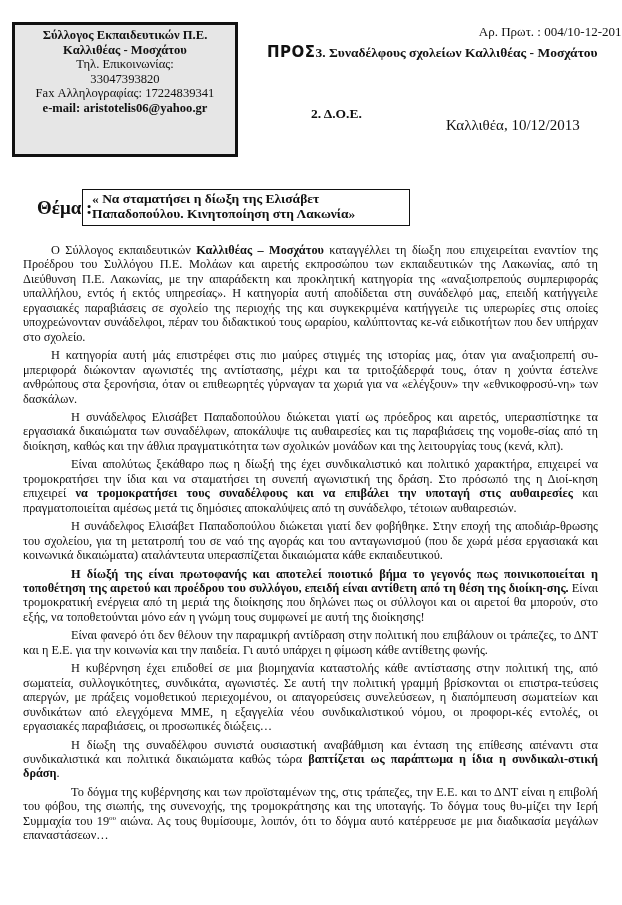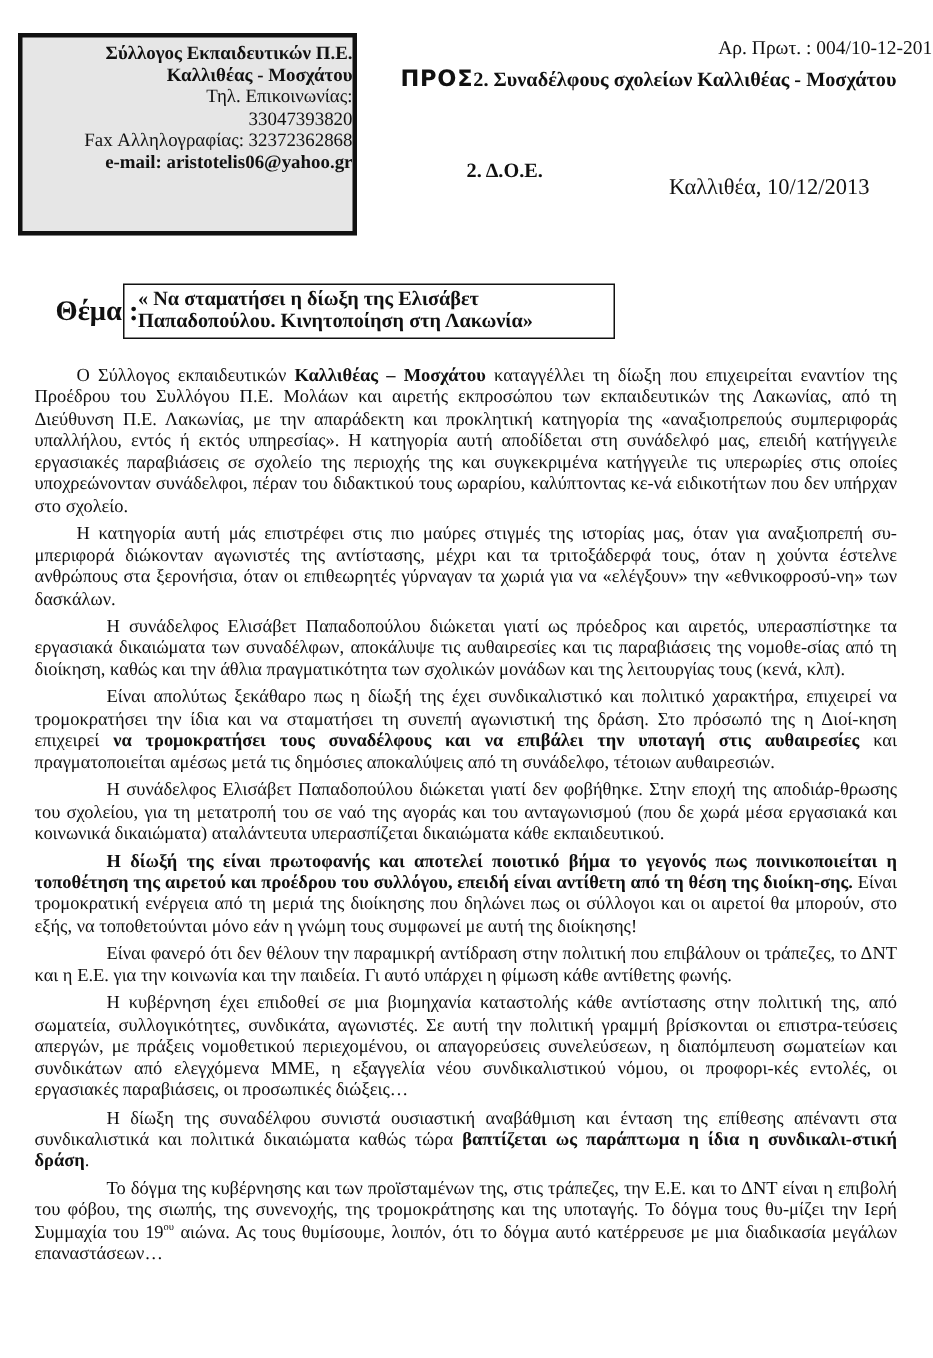--- a/index.html
+++ b/index.html
@@ -1,20 +1,20 @@
 <!DOCTYPE html>
 <html><head>
 <meta charset="utf-8">
 <style>
   html, body { margin: 0; padding: 0; background: #ffffff; }
   body { width: 622px; height: 905px; position: relative; overflow: hidden;
          font-family: "Liberation Serif", "DejaVu Serif", serif; color: #111; }
   .sender-box { position: absolute; left: 12px; top: 22px; width: 226px; height: 135px;
                 border: 3px solid #111; background: #e6e6e6; box-sizing: border-box;
-                text-align: right; font-size: 12.6px; line-height: 14.6px; padding-top: 3px; }
+                text-align: center; font-size: 12.6px; line-height: 14.6px; padding-top: 3px; }
   .sender-box .b { font-weight: bold; }
   .protocol { position: absolute; right: -6px; top: 24px; font-size: 13px; white-space: nowrap; }
   .recipients { position: absolute; left: 267px; top: 45px; font-size: 13.5px; line-height: 15px; }
   .recipients .pros { font-family: "DejaVu Sans", sans-serif; font-weight: bold; font-size: 15px; letter-spacing: 0.5px; }
   .recipients .r { font-weight: bold; }
   .recipients .r2 { padding-left: 44px; margin-top: 46px; }
   .place-date { position: absolute; left: 446px; top: 117px; font-size: 15px; }
   .subject-label { position: absolute; left: 37px; top: 197px; font-weight: bold; font-size: 19px; }
   .subject-box { position: absolute; left: 82px; top: 189px; width: 328px; height: 37px;
                  border: 1.5px solid #111; box-sizing: border-box; padding: 1px 0 0 9px;
@@ -27,28 +27,28 @@
   sup { font-size: 7px; line-height: 0; }
 </style>
 </head>
 <body>
 
 <div class="sender-box">
   <div class="b">Σύλλογος Εκπαιδευτικών Π.Ε.</div>
   <div class="b">Καλλιθέας - Μοσχάτου</div>
   <div>Τηλ. Επικοινωνίας:</div>
   <div>33047393820</div>
-  <div>Fax Αλληλογραφίας: 32372362868</div>
+  <div>Fax Αλληλογραφίας: 17224839341</div>
   <div class="b">e-mail: aristotelis06@yahoo.gr</div>
 </div>
 
 <div class="protocol">Αρ. Πρωτ. : 004/10-12-2013</div>
 
 <div class="recipients">
-  <div><span class="pros">ΠΡΟΣ</span><span class="r">2. Συναδέλφους σχολείων Καλλιθέας  - Μοσχάτου</span></div>
+  <div><span class="pros">ΠΡΟΣ</span><span class="r">3. Συναδέλφους σχολείων Καλλιθέας  - Μοσχάτου</span></div>
   <div class="r r2">2. Δ.Ο.Ε.</div>
 </div>
 
 <div class="place-date">Καλλιθέα, 10/12/2013</div>
 
 <div class="subject-label">Θέμα :</div>
 <div class="subject-box">
   <span>« Να σταματήσει η δίωξη της Ελισάβετ Παπαδοπούλου. Κινητοποίηση στη Λακωνία»</span>
 </div>
 

